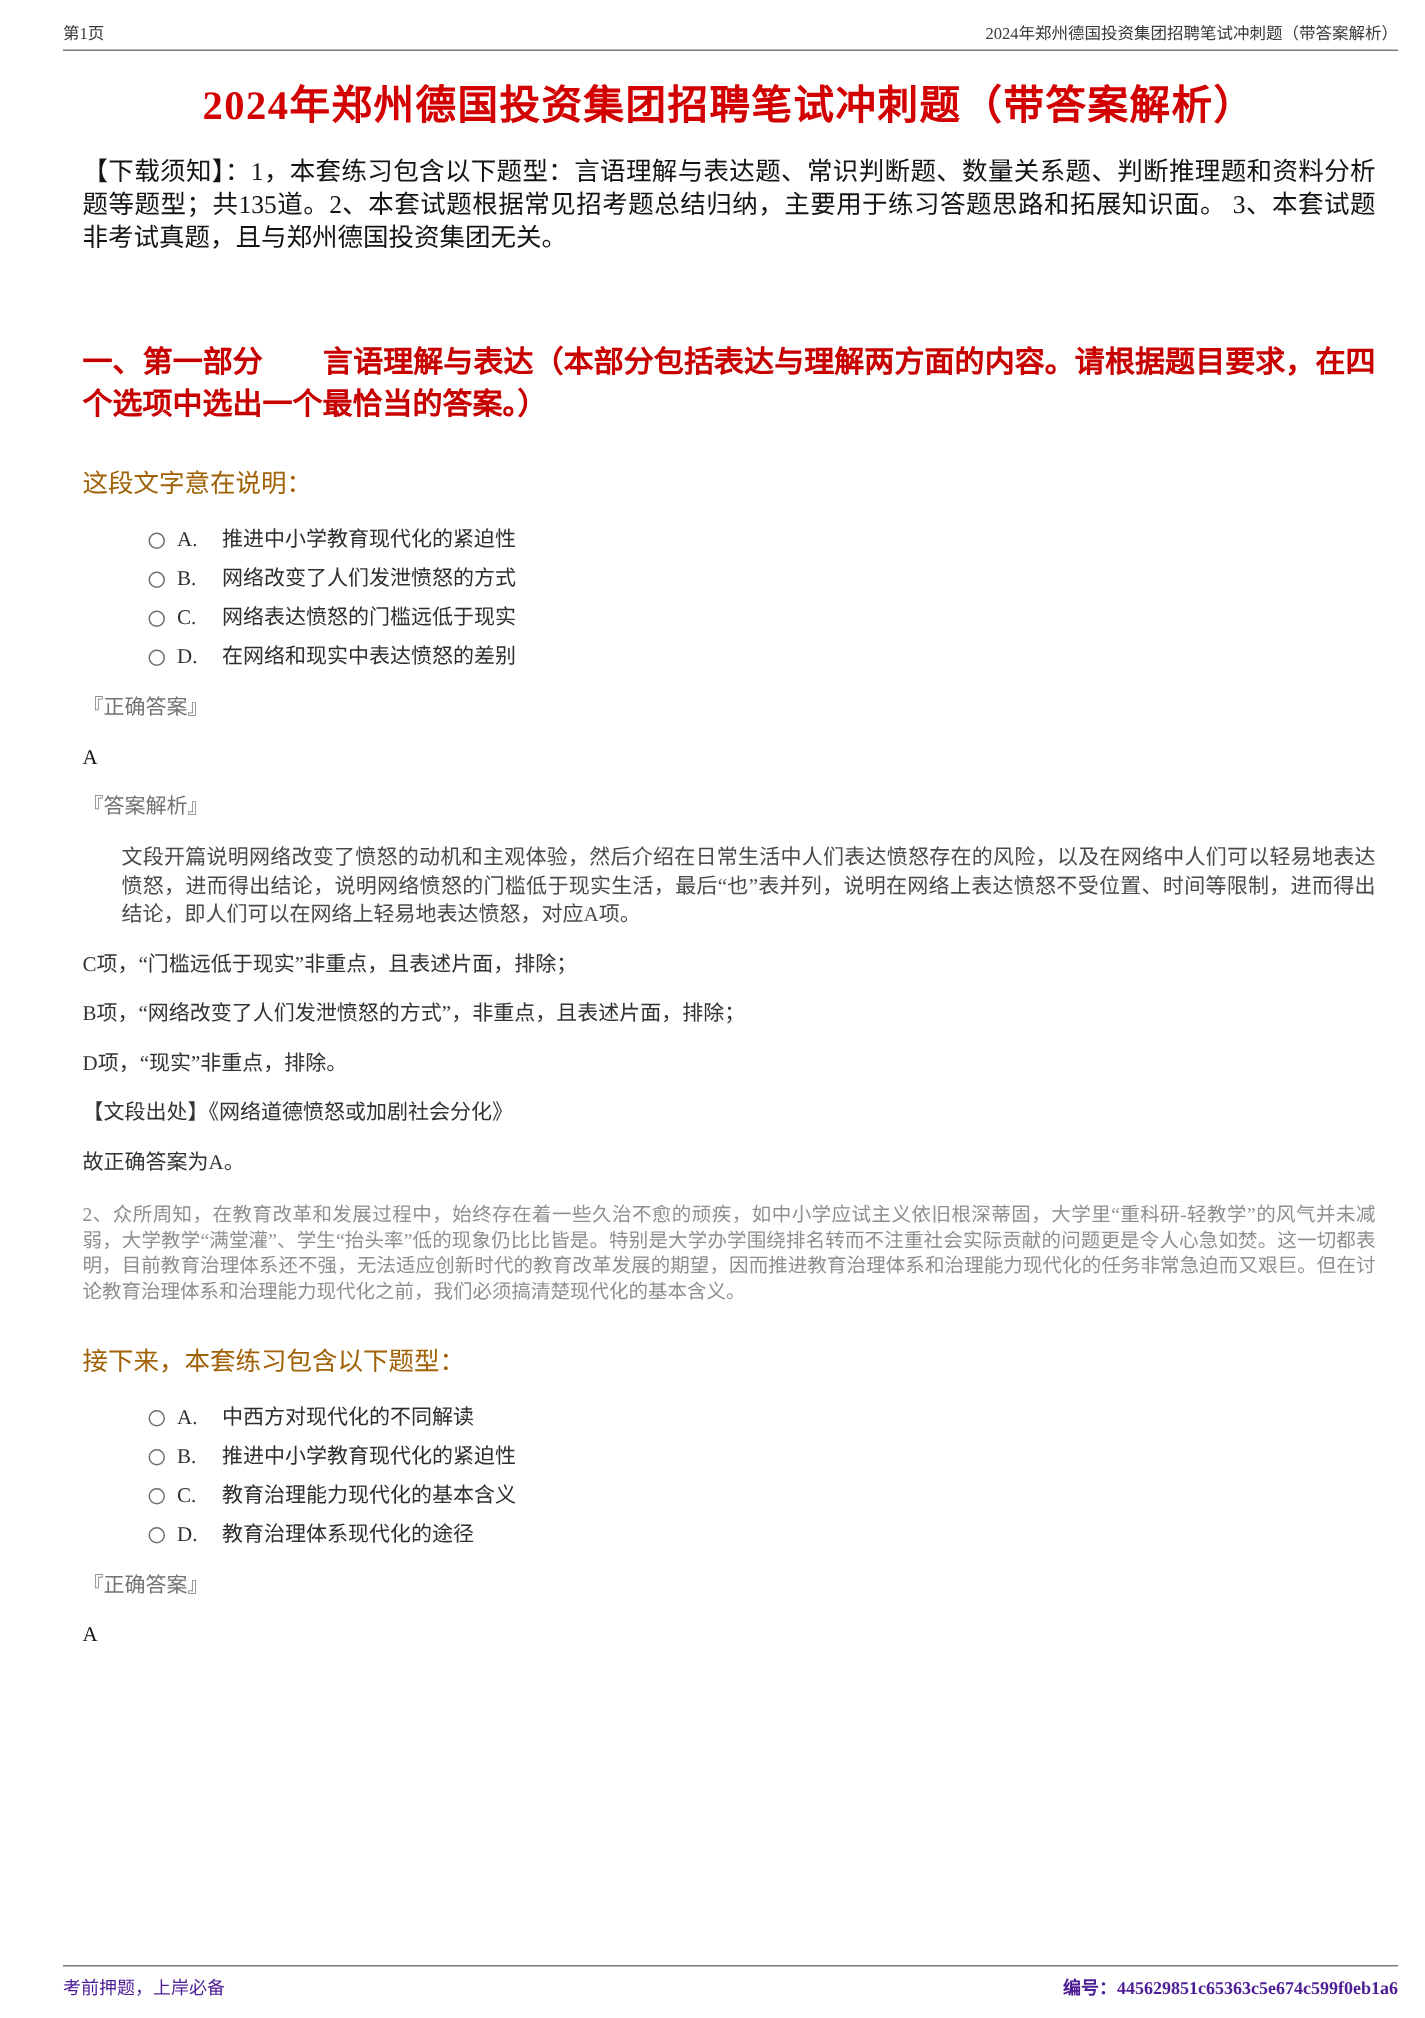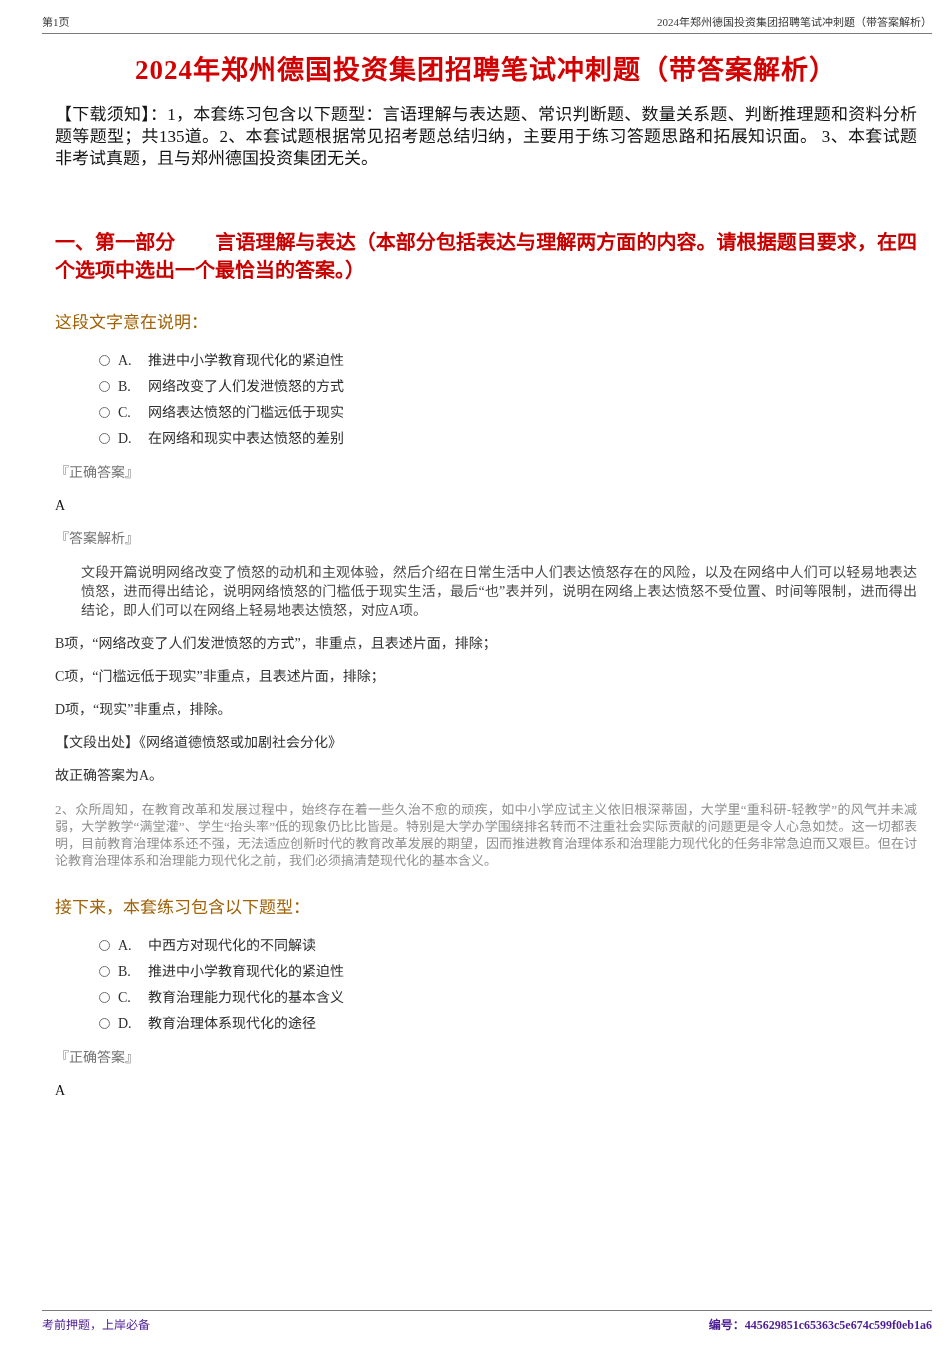--- a/index.html
+++ b/index.html
@@ -110,22 +110,22 @@
           <span class="opt-label">D.</span>
           <span class="opt-text">在网络和现实中表达愤怒的差别</span>
         </div>
       </div>
 
       <p class="ans-label first">『正确答案』</p>
       <p class="ans-value">A</p>
       <p class="ans-label">『答案解析』</p>
 
       <p class="analysis">文段开篇说明网络改变了愤怒的动机和主观体验，然后介绍在日常生活中人们表达愤怒存在的风险，以及在网络中人们可以轻易地表达愤怒，进而得出结论，说明网络愤怒的门槛低于现实生活，最后“也”表并列，说明在网络上表达愤怒不受位置、时间等限制，进而得出结论，即人们可以在网络上轻易地表达愤怒，对应A项。</p>
+      <p class="aline">C项，“门槛远低于现实”非重点，且表述片面，排除；</p>
       <p class="aline">B项，“网络改变了人们发泄愤怒的方式”，非重点，且表述片面，排除；</p>
-      <p class="aline">C项，“门槛远低于现实”非重点，且表述片面，排除；</p>
       <p class="aline">D项，“现实”非重点，排除。</p>
       <p class="aline">【文段出处】《网络道德愤怒或加剧社会分化》</p>
       <p class="aline">故正确答案为A。</p>
     </section>
 
     <section class="question q2">
       <p class="stem">2、众所周知，在教育改革和发展过程中，始终存在着一些久治不愈的顽疾，如中小学应试主义依旧根深蒂固，大学里“重科研-轻教学”的风气并未减弱，大学教学“满堂灌”、学生“抬头率”低的现象仍比比皆是。特别是大学办学围绕排名转而不注重社会实际贡献的问题更是令人心急如焚。这一切都表明，目前教育治理体系还不强，无法适应创新时代的教育改革发展的期望，因而推进教育治理体系和治理能力现代化的任务非常急迫而又艰巨。但在讨论教育治理体系和治理能力现代化之前，我们必须搞清楚现代化的基本含义。</p>
       <p class="prompt">接下来，本套练习包含以下题型：</p>
 
       <div class="options">

